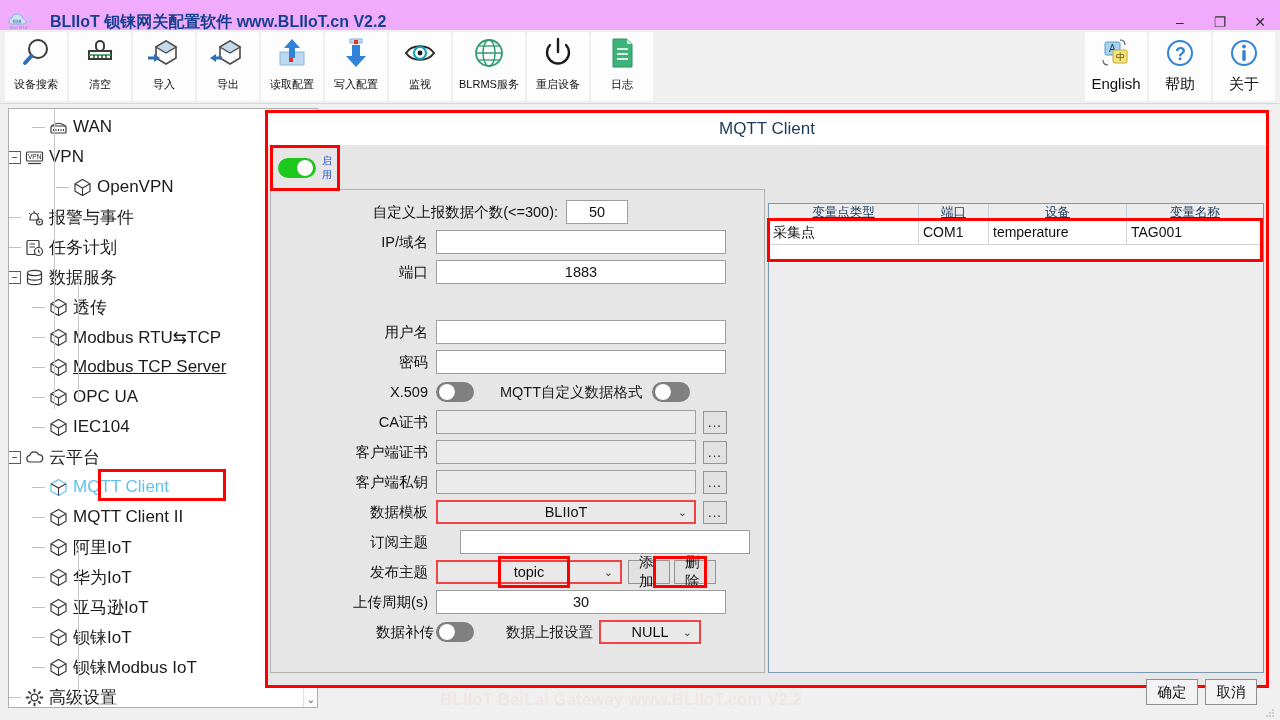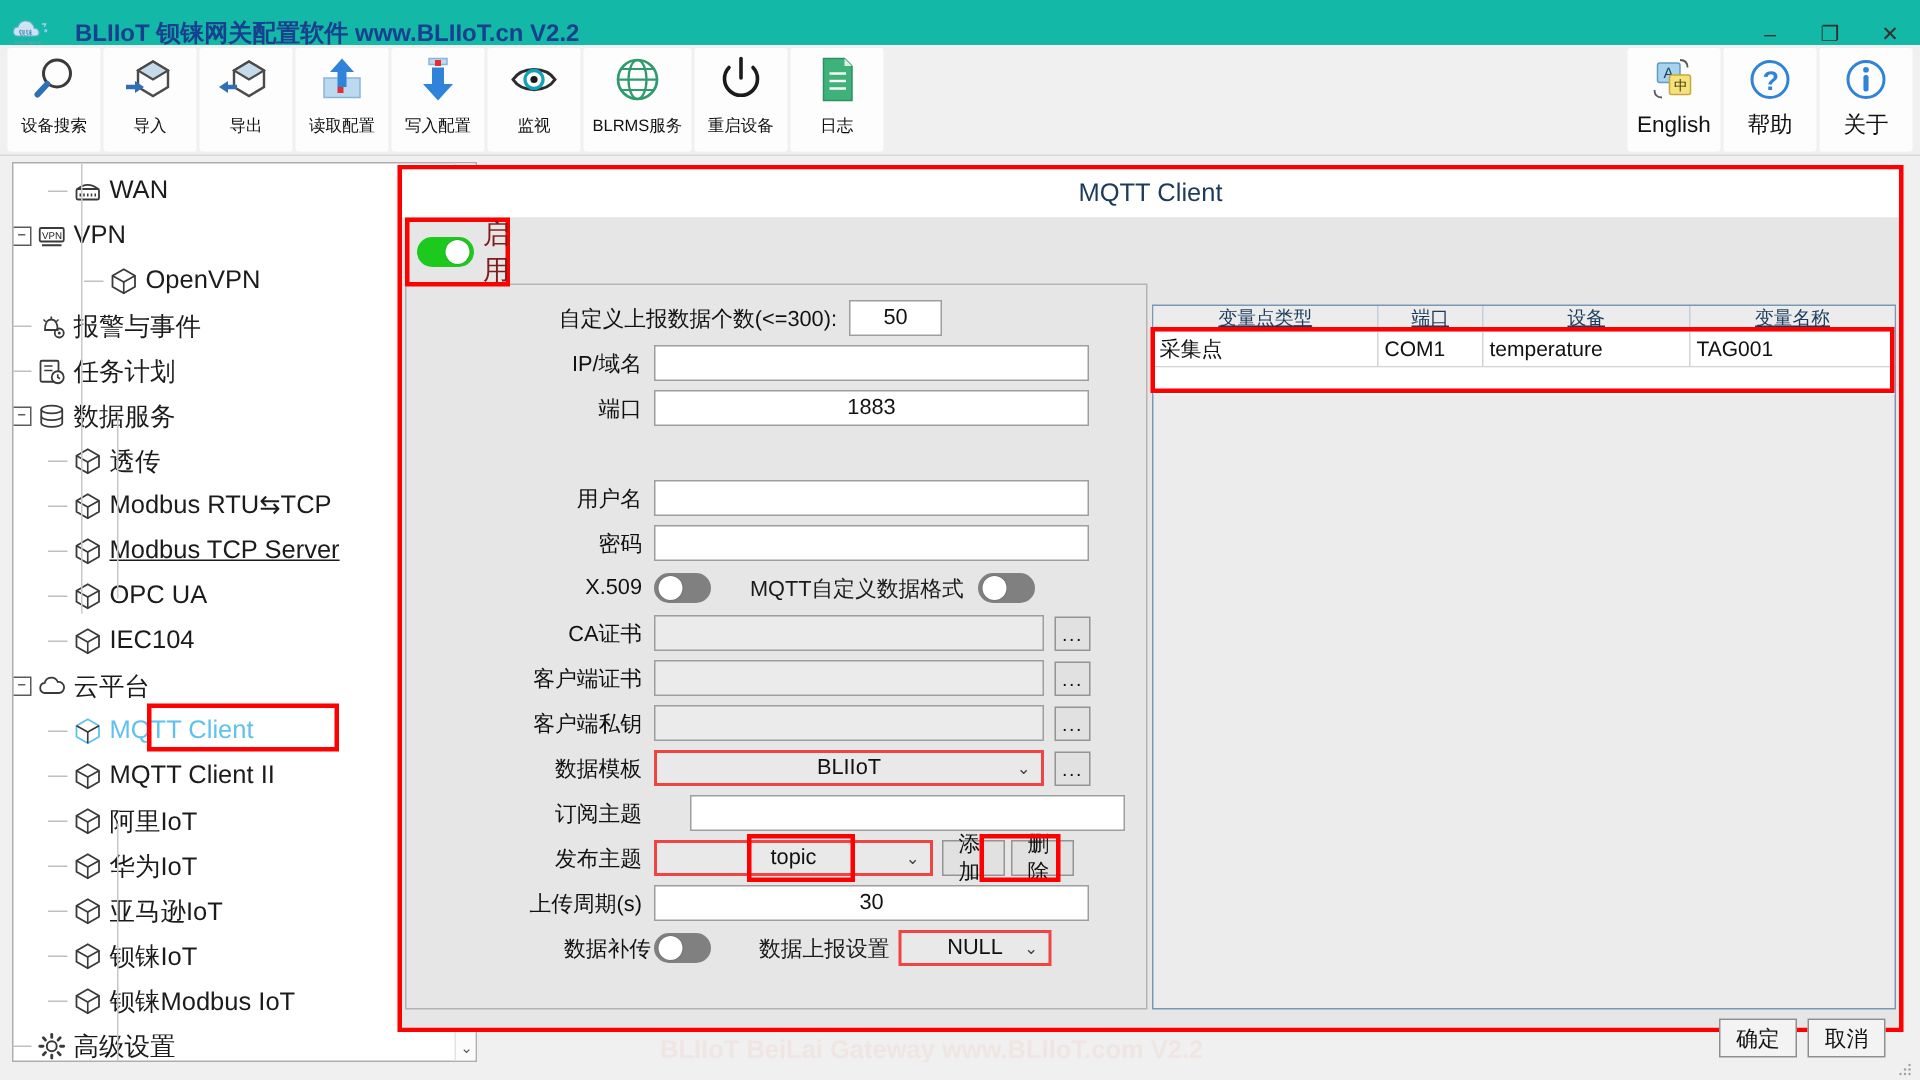--- a/index.html
+++ b/index.html
@@ -6,21 +6,21 @@
   html, body { margin:0; padding:0; }
   body {
     width:1280px; height:720px; overflow:hidden;
     font-family:"Liberation Sans","DejaVu Sans",sans-serif;
     background:#f0f0f0; color:#1a1a1a; position:relative;
   }
 
   
   #titlebar{
     position:absolute; left:0; top:0; width:1280px; height:44px;
-    background:#14b8a6; display:flex; align-items:center;
+    background:#f0abfc; display:flex; align-items:center;
   }
   #logo{ width:40px; height:22px; margin-left:6px; position:relative; flex:none; }
   #app-title{
     font-size:16px; font-weight:bold; color:#17408f; letter-spacing:0px;
     white-space:nowrap; margin-left:4px;
   }
   #win-controls{ margin-left:auto; display:flex; height:30px; }
   .wbtn{
     width:40px; height:30px; display:flex; align-items:center; justify-content:center;
     font-size:14px; color:#303030;
@@ -109,21 +109,21 @@
     width:38px; height:20px; border-radius:10px; position:relative; flex:none;
     background:#808080;
   }
   .sw.on{ background:#1ec91e; }
   .sw .knob{
     position:absolute; top:2px; width:16px; height:16px; border-radius:50%;
     background:#ffffff; box-shadow:0 0 1px rgba(0,0,0,.4);
   }
   .sw.on .knob{ left:19px; }
   .sw.off .knob{ left:3px; }
-  #enable-label{ font-size:18px; margin-left:6px; color:#7f1d1d; }
+  #enable-label{ font-size:10px; margin-left:6px; color:#1d4ed8; }
 
   
   #formbox{
     position:absolute; left:2px; top:44px; width:495px; height:484px;
     background:#e6e6e6; border:1px solid #b4b4b4;
   }
   .frow{ position:absolute; left:0; display:flex; align-items:center; height:24px; }
   .flabel{
     width:165px; text-align:right; padding-right:8px; font-size:14.5px;
     color:#111; white-space:nowrap;
@@ -217,20 +217,34 @@
   <div class="tb">
     <span class="ic">
       <svg width="36" height="36" viewBox="0 0 36 36">
           <circle cx="20" cy="13" r="9" fill="none" stroke="#3a3a3a" stroke-width="2"></circle>
           <line x1="13.5" y1="20" x2="7" y2="27" stroke="#2f6fb5" stroke-width="4" stroke-linecap="round"></line>
         </svg>
     </span>
     <span class="lb">设备搜索</span>
   </div>
 
+  <div class="tb">
+    <span class="ic">
+      <svg width="36" height="36" viewBox="0 0 36 36">
+          <rect x="14" y="5" width="8" height="10" rx="4" fill="none" stroke="#3a3a3a" stroke-width="2"></rect>
+          <rect x="7" y="15" width="22" height="8" fill="none" stroke="#3a3a3a" stroke-width="2"></rect>
+          <line x1="7" y1="19" x2="29" y2="19" stroke="#2fa05a" stroke-width="1.6"></line>
+          <line x1="12" y1="19" x2="12" y2="23" stroke="#3a3a3a" stroke-width="1.4"></line>
+          <line x1="16" y1="19" x2="16" y2="23" stroke="#3a3a3a" stroke-width="1.4"></line>
+          <line x1="20" y1="19" x2="20" y2="23" stroke="#3a3a3a" stroke-width="1.4"></line>
+          <line x1="24" y1="19" x2="24" y2="23" stroke="#3a3a3a" stroke-width="1.4"></line>
+        </svg>
+    </span>
+    <span class="lb">清空</span>
+  </div>
 
   <div class="tb">
     <span class="ic">
       <svg width="36" height="36" viewBox="0 0 36 36">
           <polygon points="20,5 30,11 30,22 20,28 10,22 10,11" fill="none" stroke="#4a4a4a" stroke-width="1.6"></polygon>
           <polygon points="20,5 30,11 20,17 10,11" fill="#c5dbeb" stroke="#4a4a4a" stroke-width="1.4"></polygon>
           <path d="M2 22 h8" stroke="#2f6fb5" stroke-width="3"></path>
           <path d="M8 18 l6 4 l-6 4 z" fill="#2f6fb5"></path>
         </svg>
     </span>

